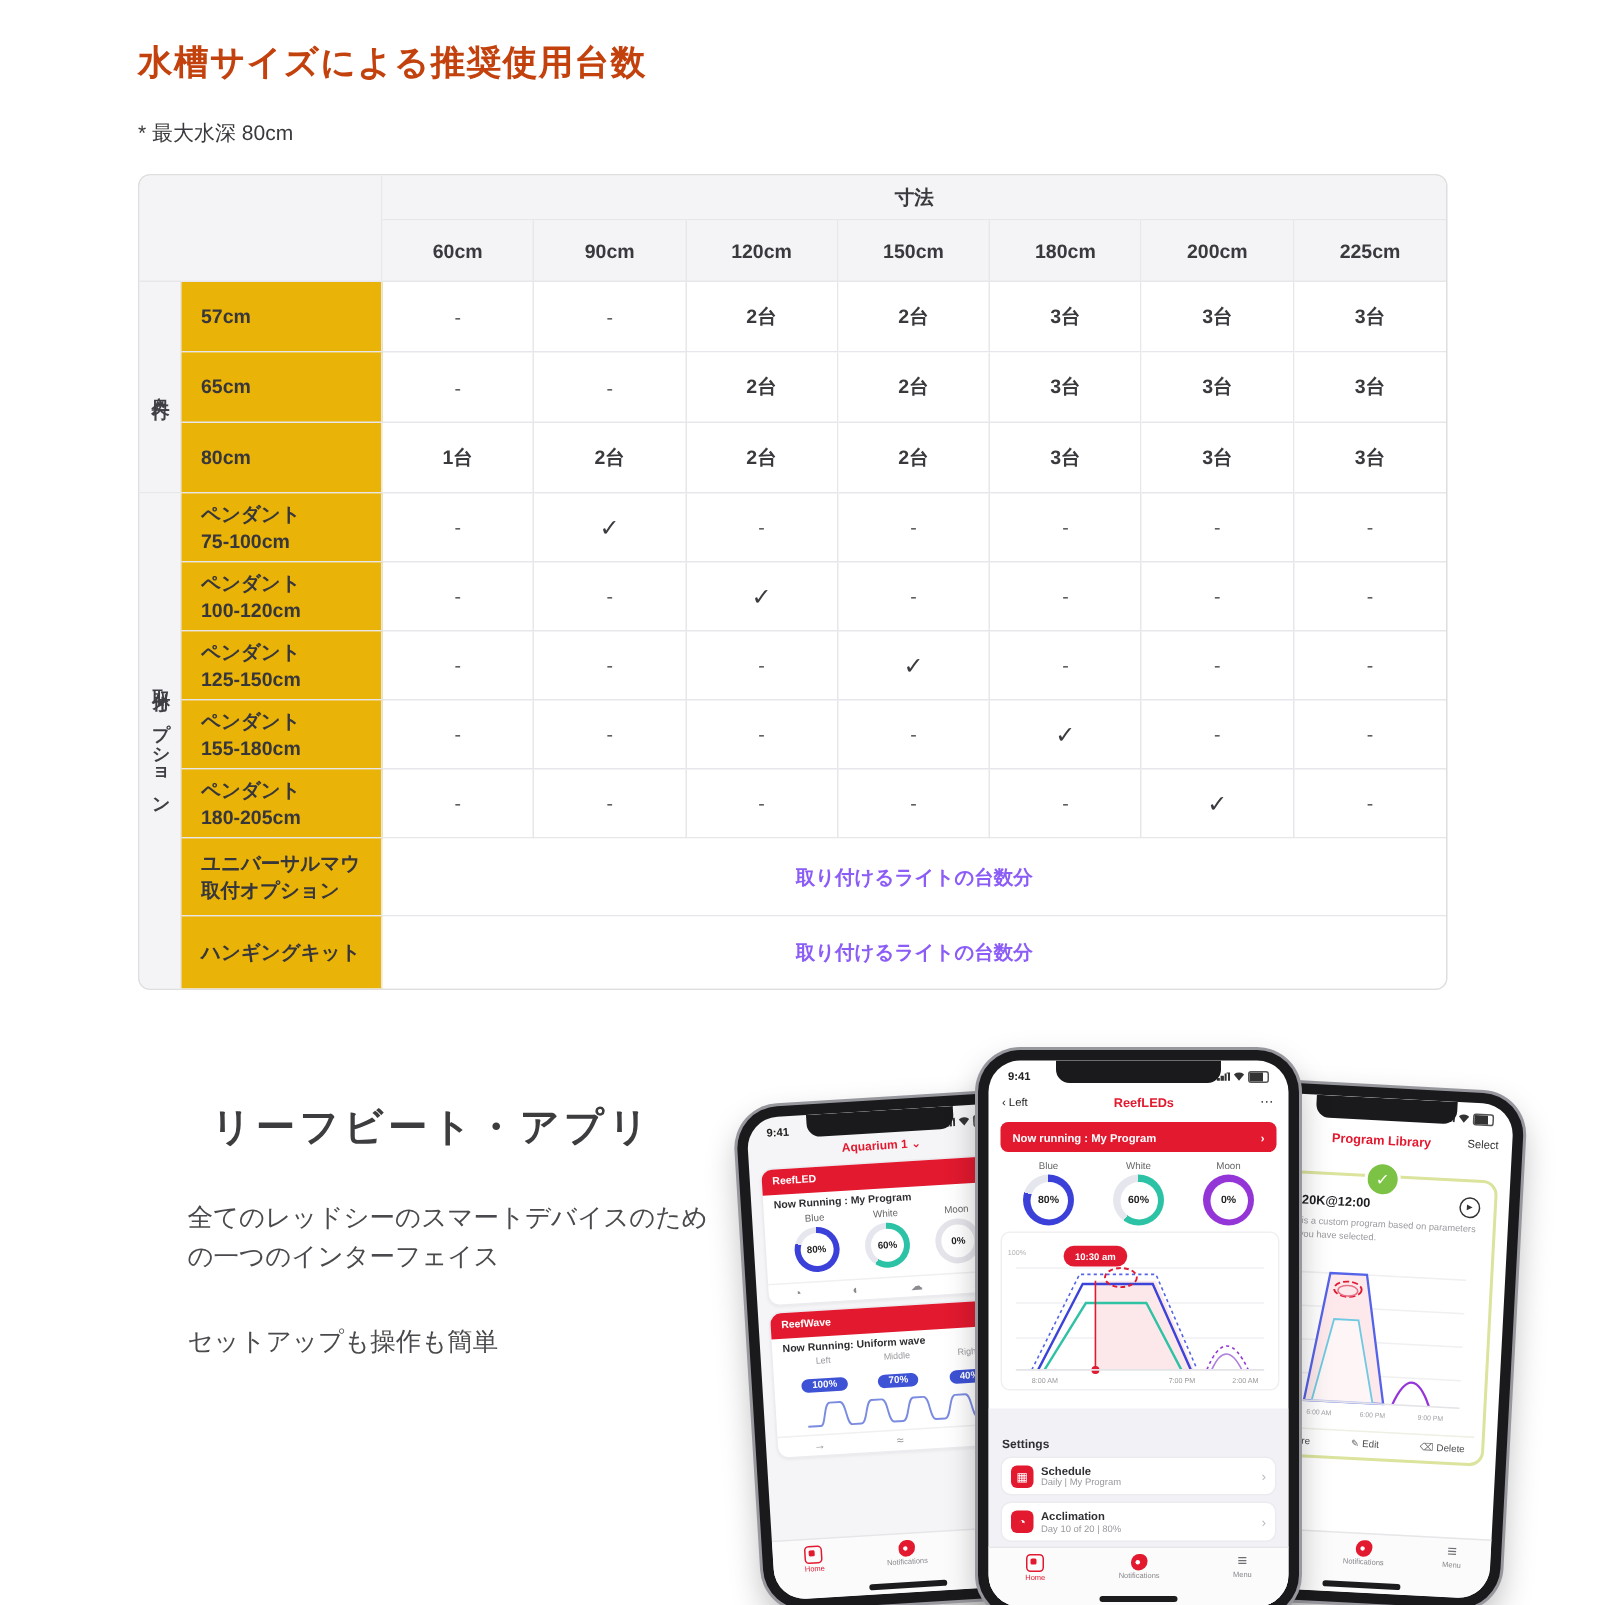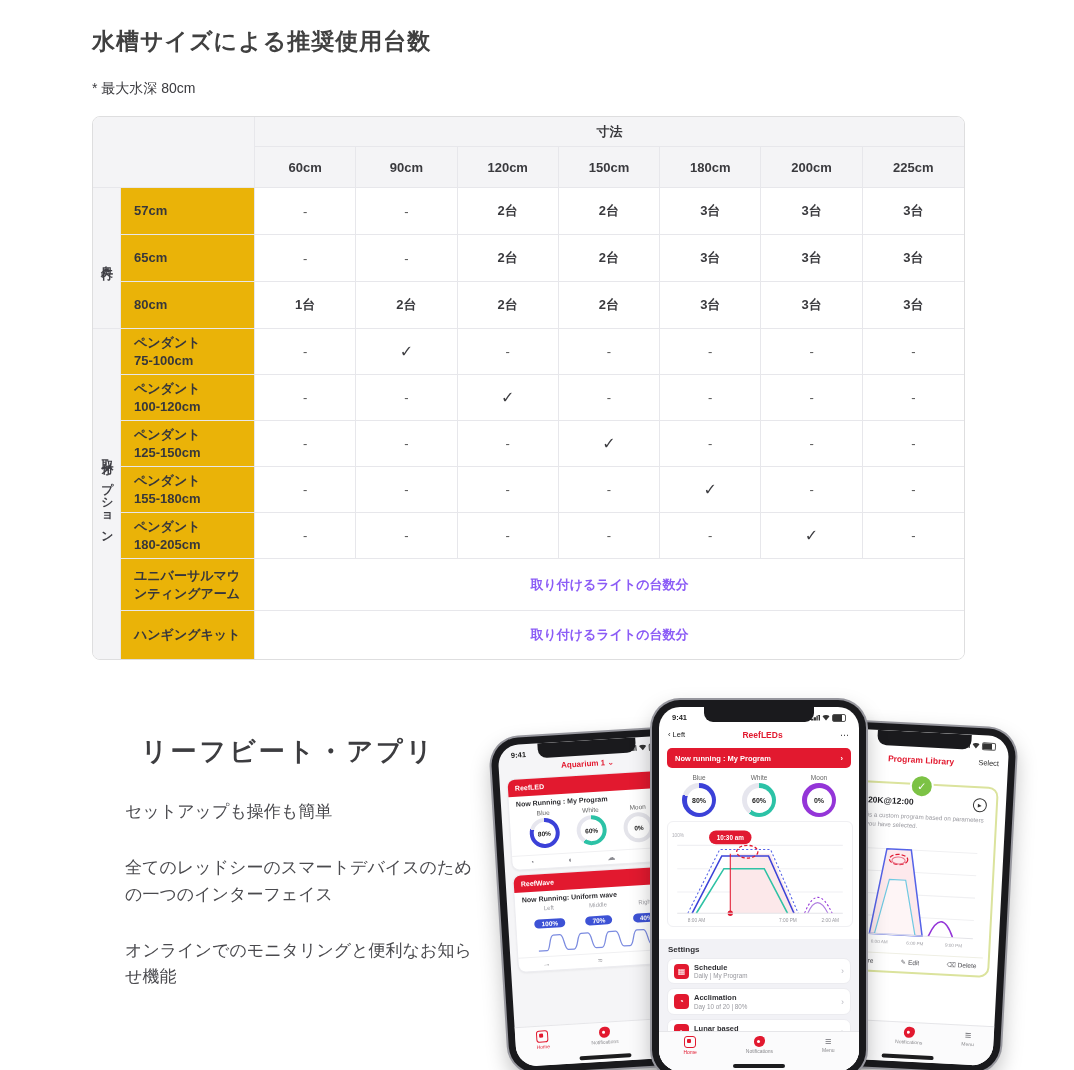--- a/index.html
+++ b/index.html
@@ -1,20 +1,20 @@
 <!DOCTYPE html>
 <html><head>
 <meta charset="utf-8">
 <style>
   html,body{margin:0;padding:0;background:#fff;}
   .page{position:relative;width:1074px;height:1070px;background:#fff;overflow:hidden;
         font-family:"Liberation Sans","DejaVu Sans",sans-serif;color:#3c3c40;}
 
   
-  .title{position:absolute;left:92px;top:26px;font-size:23px;font-weight:600;letter-spacing:1px;color:#404040;}
+  .title{position:absolute;left:92px;top:26px;font-size:23px;font-weight:600;letter-spacing:1px;color:#c2410c;}
   .note{position:absolute;left:92px;top:80px;font-size:14px;color:#3a3a3e;}
 
   
   .tbl-wrap{position:absolute;left:92px;top:116px;width:871px;border:1px solid #dededf;border-radius:8px;overflow:hidden;background:#fff;}
   table{border-collapse:separate;border-spacing:0;width:100%;table-layout:fixed;font-size:13px;}
   th,td{border-right:1px solid #e7e7eb;border-bottom:1px solid #e7e7eb;text-align:center;vertical-align:middle;padding:0 4px;}
   .no-r{border-right:none;} .no-b{border-bottom:none;}
   .hd{background:#f4f4f6;font-weight:700;color:#3a3a3e;}
   .r-dim{height:30px;} .r-size{height:41px;} .r-depth{height:47px;} .r-pend{height:46px;} .r-uni{height:52px;} .r-hang{height:48px;}
   .vert{background:#f4f4f6;writing-mode:vertical-rl;text-orientation:upright;font-weight:700;font-size:12px;letter-spacing:3px;color:#3e3e44;padding:6px 0;}
@@ -66,21 +66,21 @@
   .dial-in{width:25px;height:25px;border-radius:50%;background:#fff;display:flex;align-items:center;justify-content:center;font-size:7px;font-weight:700;color:#222;}
   .dial.sm{width:30px;height:30px;} .dial.sm .dial-in{width:22px;height:22px;font-size:6.5px;}
   .ring-b80{background:conic-gradient(#3b41d8 0 288deg,#e6e6ee 288deg 360deg);}
   .ring-t60{background:conic-gradient(#2cc2a6 0 216deg,#e6e6ee 216deg 360deg);}
   .ring-p100{background:#9435d8;}
   .ring-g0{background:#e4e4ea;}
 
   
   .chart{margin:0 8px;border:1px solid #f0f0f3;border-radius:6px;background:#fff;}
   .set-area{position:absolute;left:0;right:0;top:232px;bottom:0;background:#f2f2f6;padding:5px 8px;}
-  .set-h{font-size:8px;font-weight:700;color:#2f2f33;margin:1px 0 4px 1px;}
+  .set-h{font-size:8px;font-weight:700;color:#2f2f33;margin:14px 0 4px 1px;}
   .srow{display:flex;align-items:center;gap:5px;background:#fff;border:1px solid #ececf0;border-radius:7px;padding:4px 6px;margin-bottom:4px;}
   .sic{width:15px;height:15px;background:#e2192f;border-radius:4px;color:#fff;font-size:8px;display:flex;align-items:center;justify-content:center;flex:none;}
   .st{font-size:7.5px;font-weight:700;color:#2f2f33;line-height:1.25;}
   .ss{font-size:6.3px;color:#98989e;}
   .chev{margin-left:auto;color:#b9b9c0;font-size:9px;}
 
   
   .tabbar{position:absolute;left:0;right:0;bottom:0;height:35px;background:#fbfbfc;border-top:1px solid #e6e6e9;
           display:flex;justify-content:space-around;align-items:flex-start;padding-top:4px;z-index:8;}
   .tab{display:flex;flex-direction:column;align-items:center;gap:1px;}
@@ -239,36 +239,35 @@
         <td class="dash">-</td>
         <td class="dash">-</td>
         <td class="dash">-</td>
         <td class="dash">-</td>
         <td class="dash">-</td>
         <td class="chk">✓</td>
         <td class="dash no-r">-</td>
       </tr>
       <tr class="r-uni">
         <th class="lab">ユニバーサルマウ
-ンティングアーム</th>
+取付オプション</th>
         <td class="spanv no-r" colspan="7">取り付けるライトの台数分</td>
       </tr>
       <tr class="r-hang">
         <th class="lab no-b">ハンギングキット</th>
         <td class="spanv no-r no-b" colspan="7">取り付けるライトの台数分</td>
       </tr>
     </tbody>
       </table>
   </div>
 
   <div class="app-text">
     <h2>リーフビート・アプリ</h2>
+    <p>全てのレッドシーのスマートデバイスのための一つのインターフェイス</p>
     <p>セットアップも操作も簡単</p>
-    <p>全てのレッドシーのスマートデバイスのための一つのインターフェイス</p>
-    <p>オンラインでのモニタリングと便利なお知らせ機能</p>
   </div>
 
   <div class="phones">
 
     <div class="phone p-left">
       <div class="screen lscreen">
         <div class="notch"></div>
         <div class="sb">
           <span class="sb-time">9:41</span>
           <span class="sb-ic">

